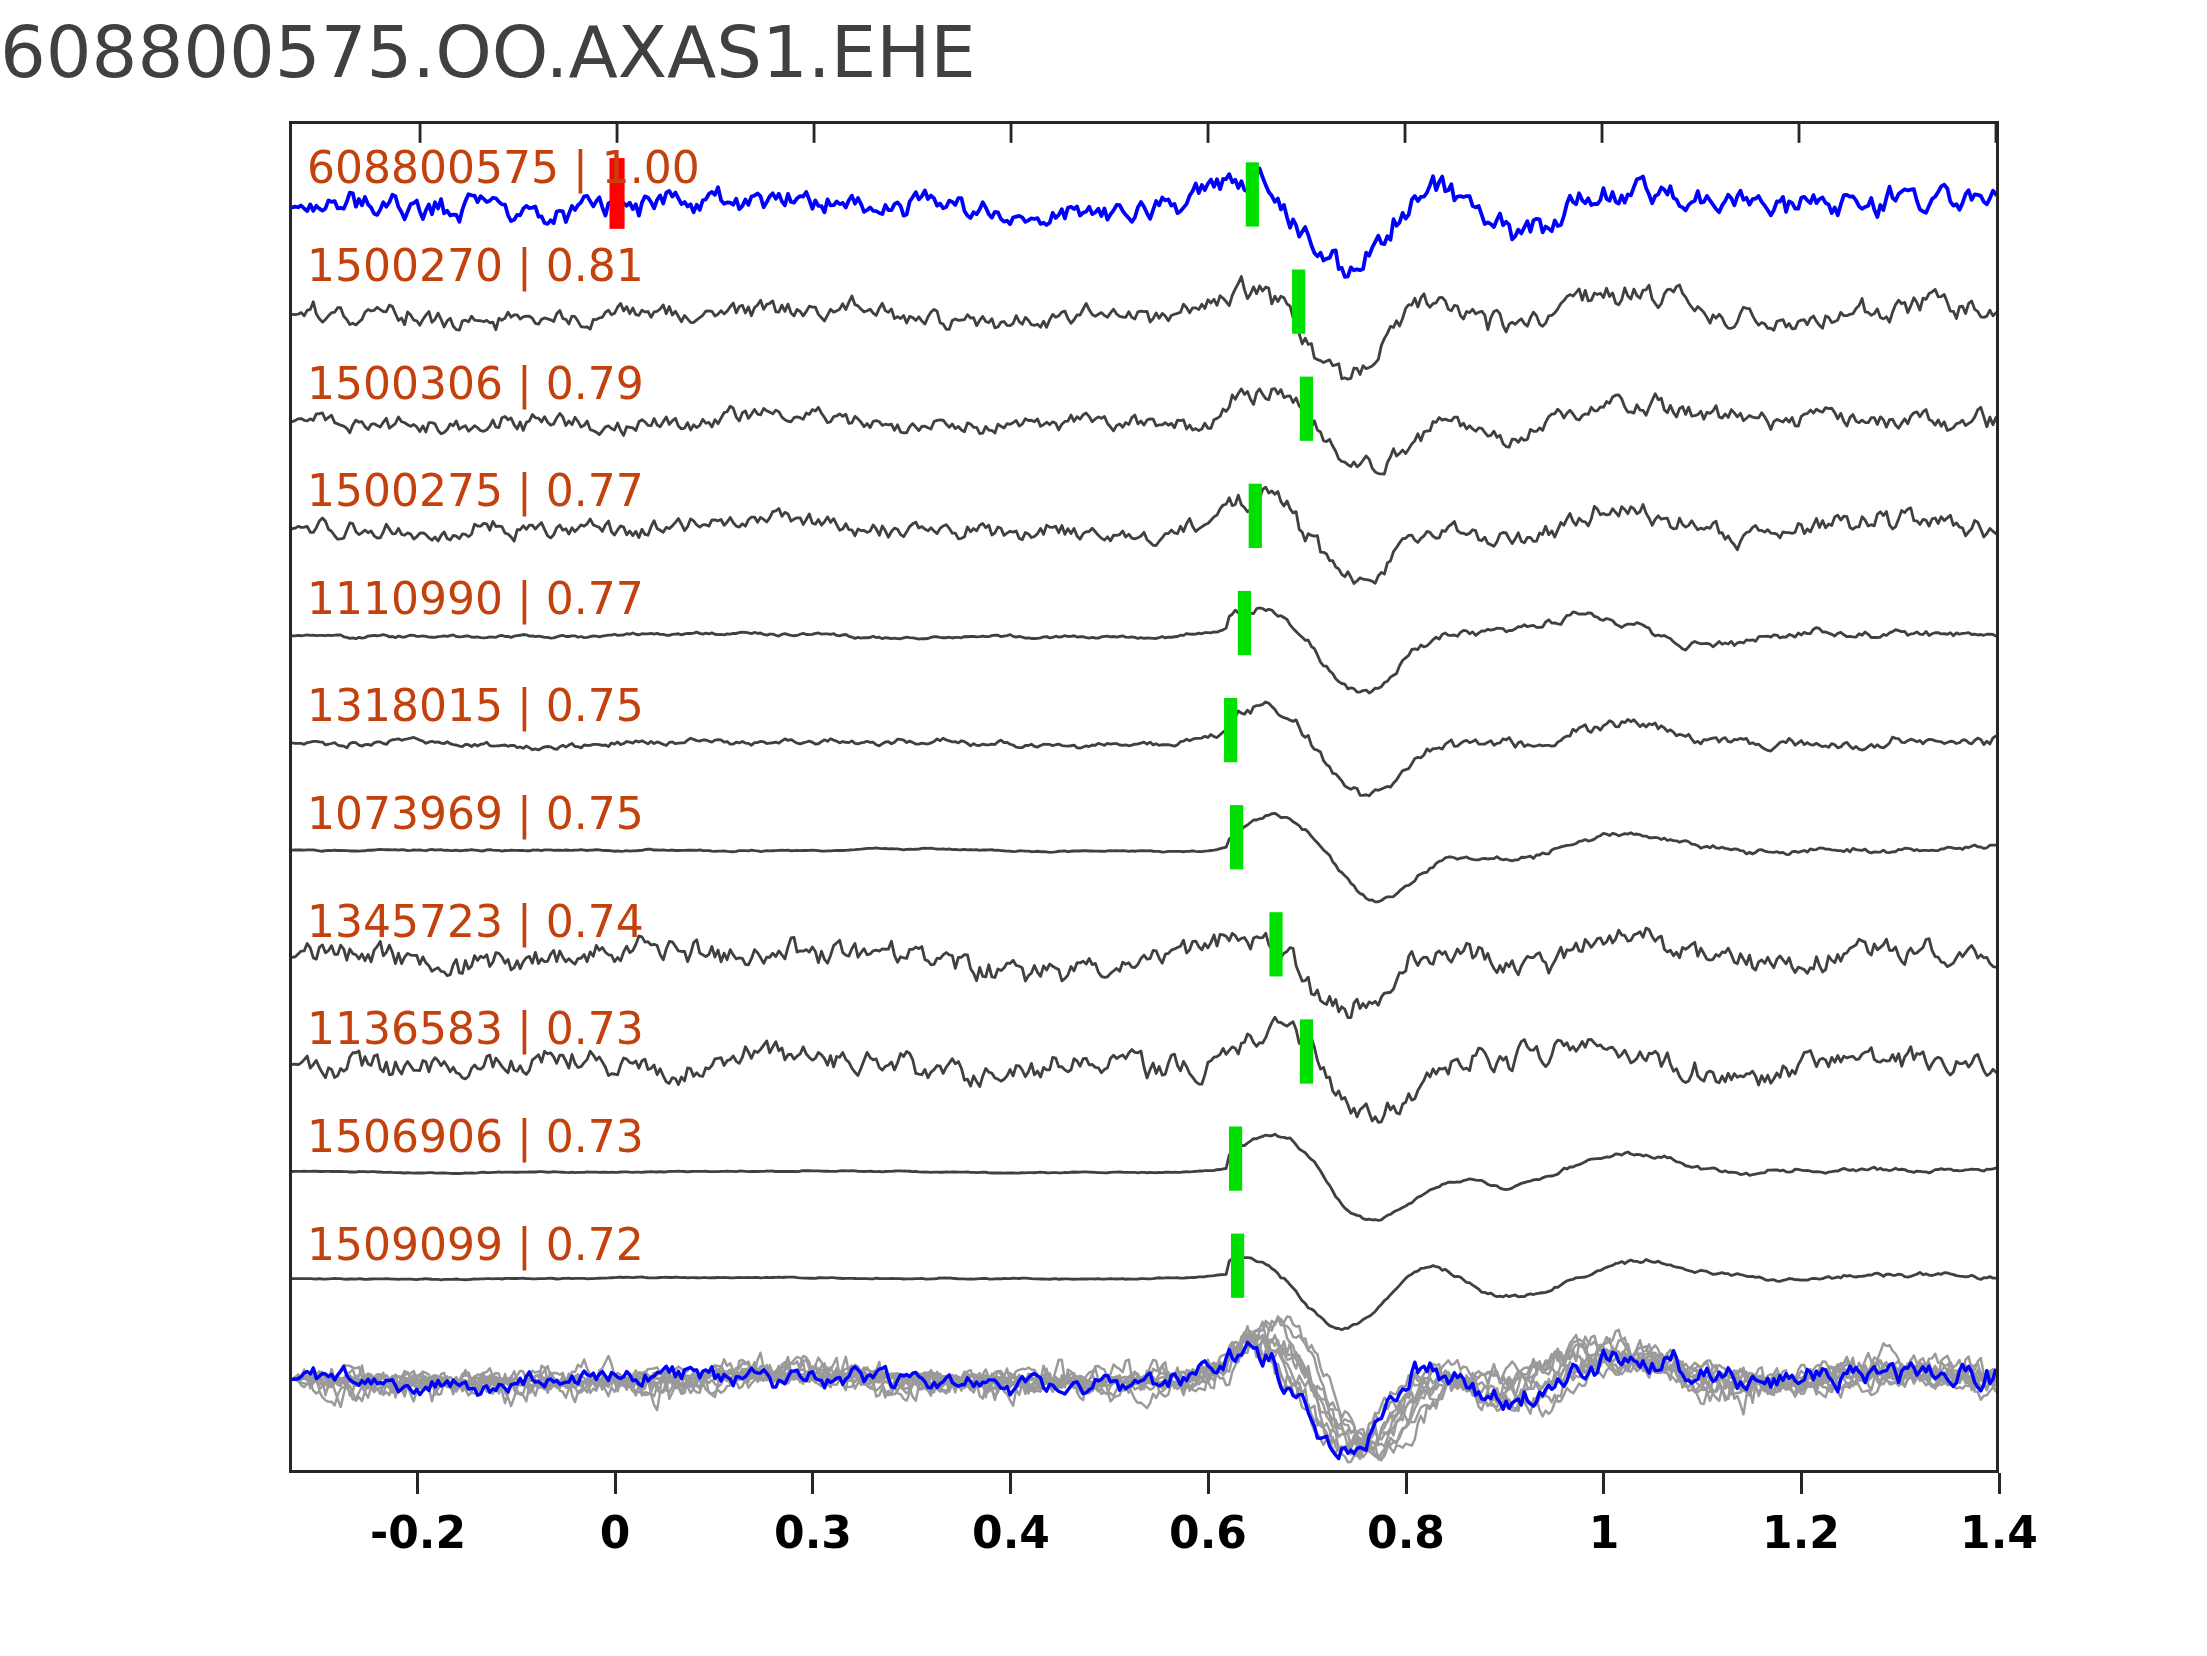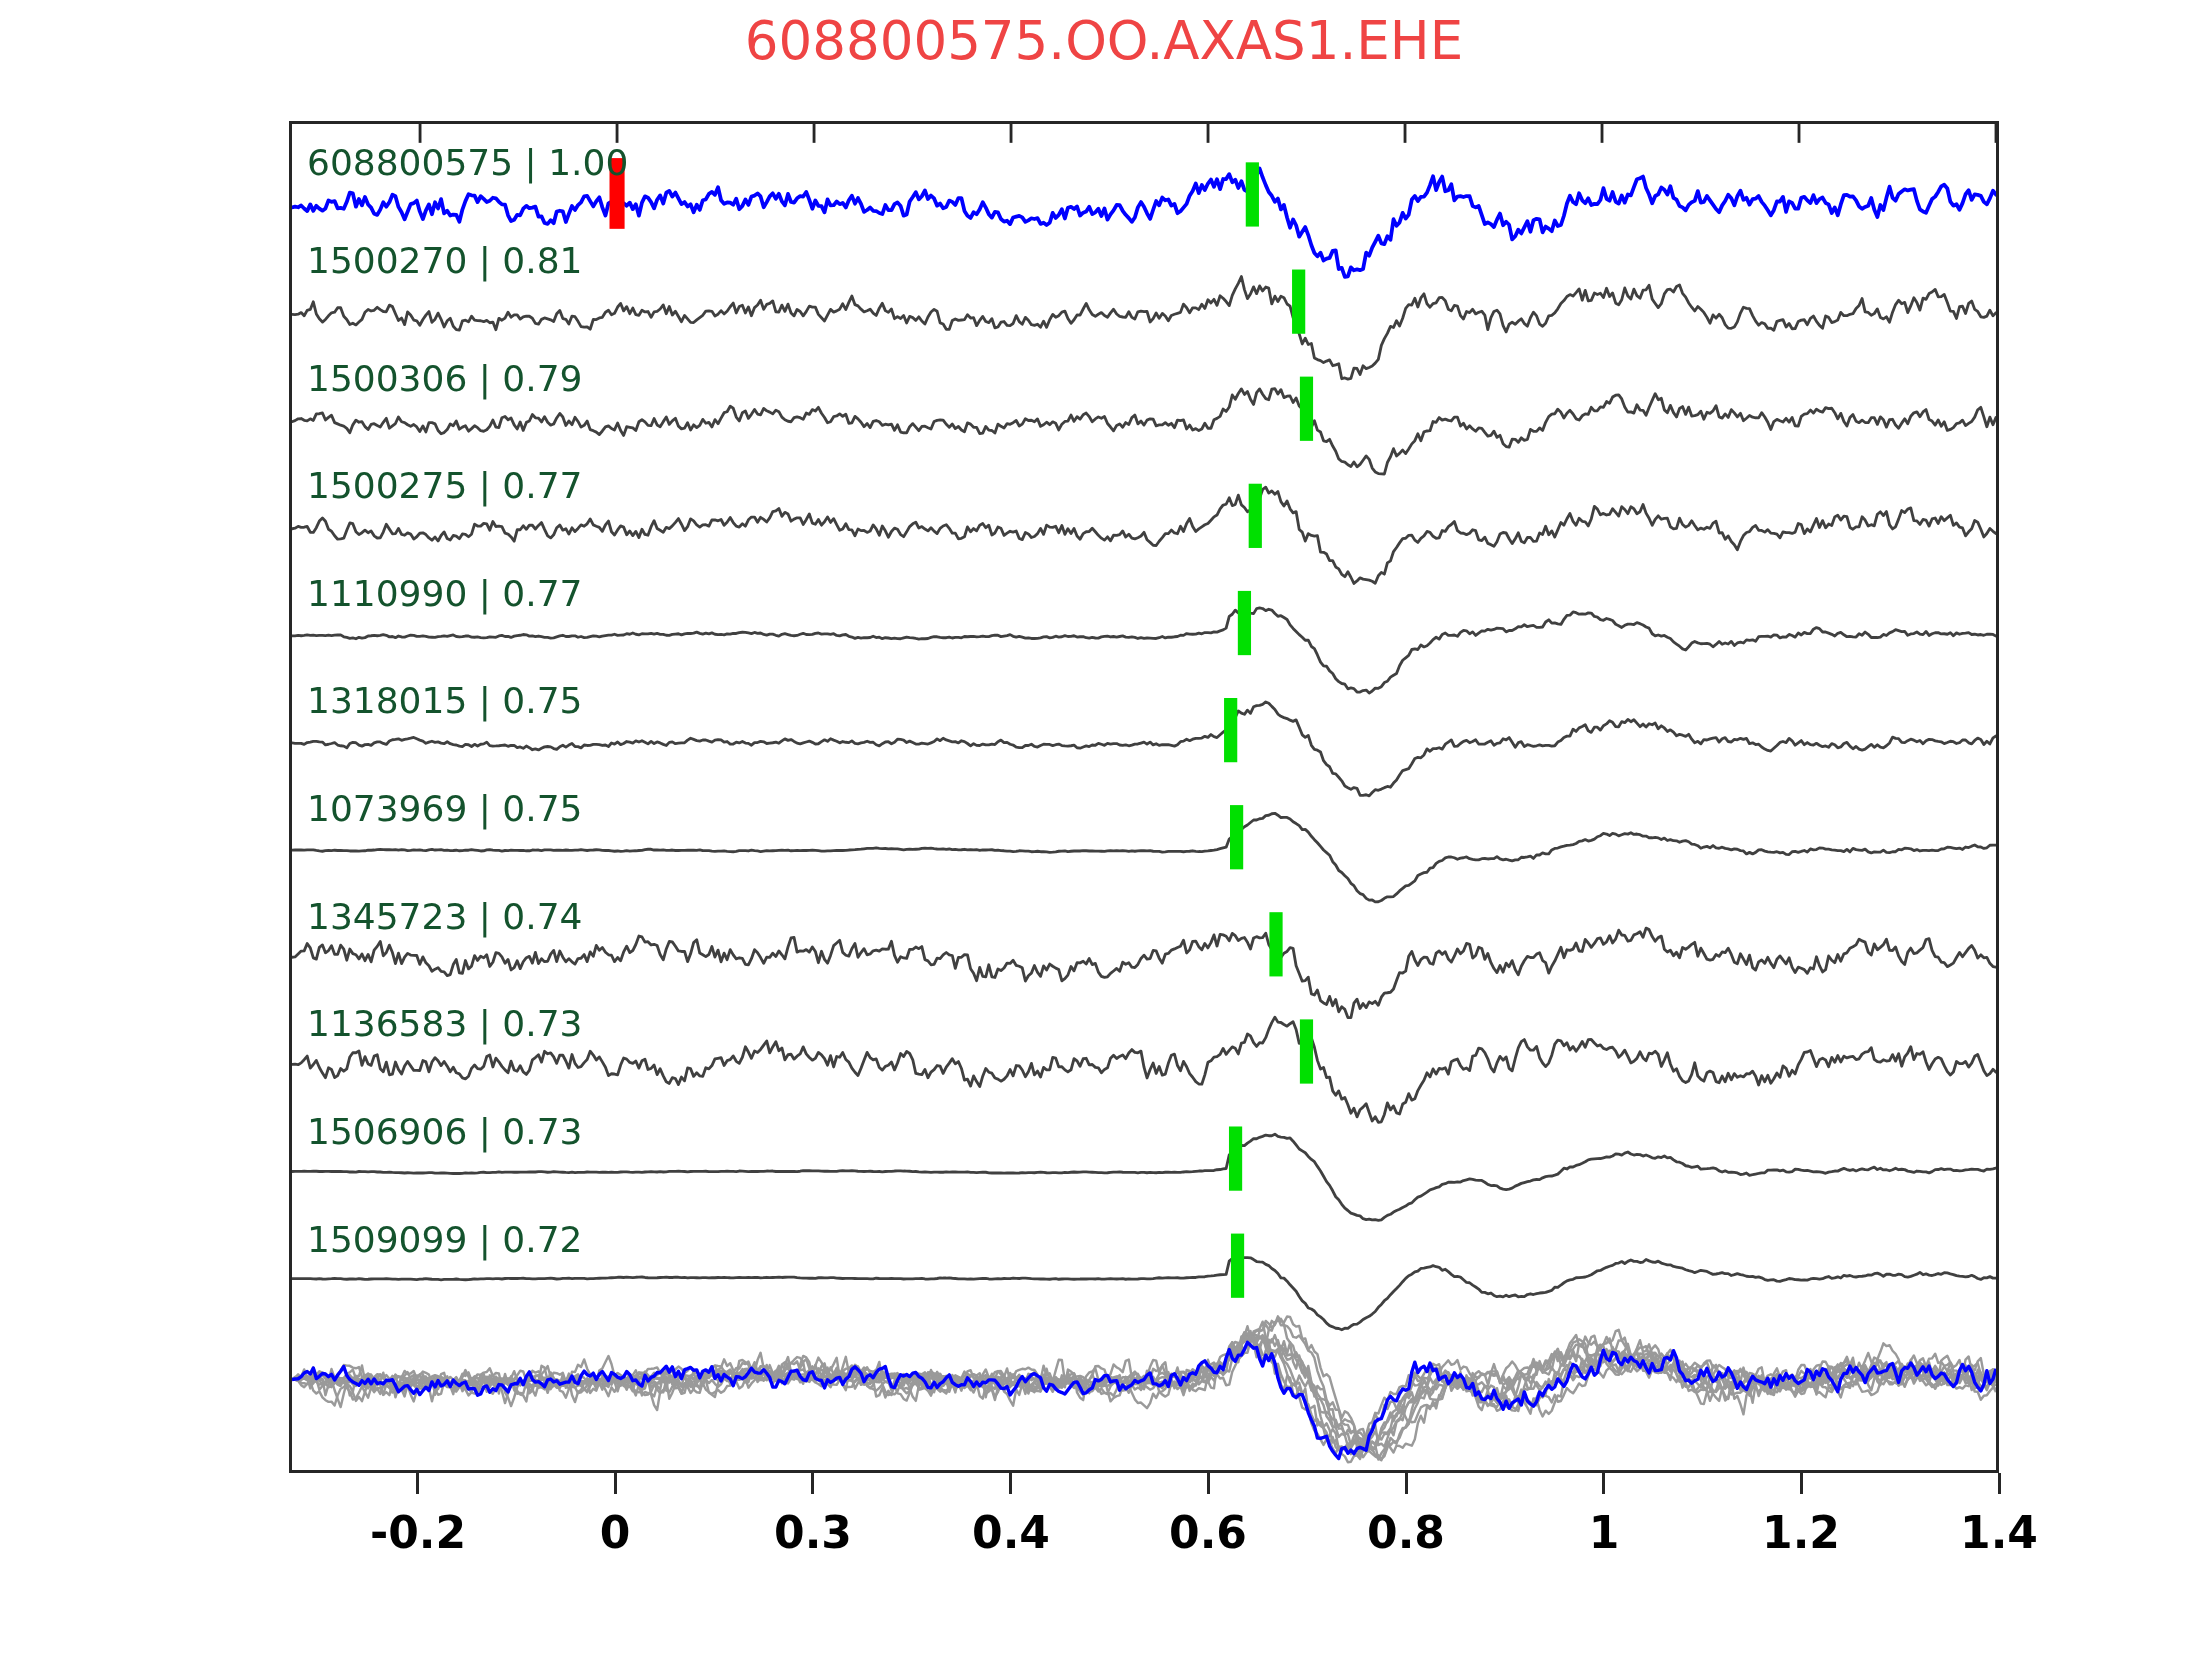--- a/index.html
+++ b/index.html
@@ -2,36 +2,36 @@
 <html style="font-size:15px"><head>
 <meta charset="utf-8">
 <style>
   html,body{margin:0;padding:0;background:#ffffff;}
   body{width:2208px;height:1656px;overflow:hidden;
        font-family:"DejaVu Sans","Liberation Sans",sans-serif;}
   #root{position:relative;width:2208px;height:1656px;background:#ffffff;}
 
   #title{
     position:absolute; left:0; top:9.5px; width:2208px;
-    text-align:center; font-size:53px; color:#ef4444;
+    text-align:left; font-size:72px; color:#404040;
     font-family:"DejaVu Sans","Liberation Sans",sans-serif;
     letter-spacing:0px; white-space:nowrap;
   }
 
   #plotframe{
     position:absolute; left:289px; top:121px;
     width:1710px; height:1352px;
     border:3.8px solid #262626; box-sizing:border-box;
     background:#ffffff; overflow:hidden;
   }
 
   #svgwrap{position:absolute;left:0;top:0;width:100%;height:100%;}
 
   .rowlabel{
-    position:absolute; font-size:36px; color:#14532d;
+    position:absolute; font-size:44px; color:#c2410c;
     white-space:nowrap; pointer-events:none;
     font-family:"DejaVu Sans","Liberation Sans",sans-serif;
   }
 
   #xaxis{position:absolute;left:289px;top:1473px;width:1710px;height:95px;}
   .xtick{
     position:absolute; top:34px; transform:translateX(-50%);
     font-size:44px; color:#000000; white-space:nowrap;
     font-family:"DejaVu Sans","Liberation Sans",sans-serif;
     font-weight:bold;

